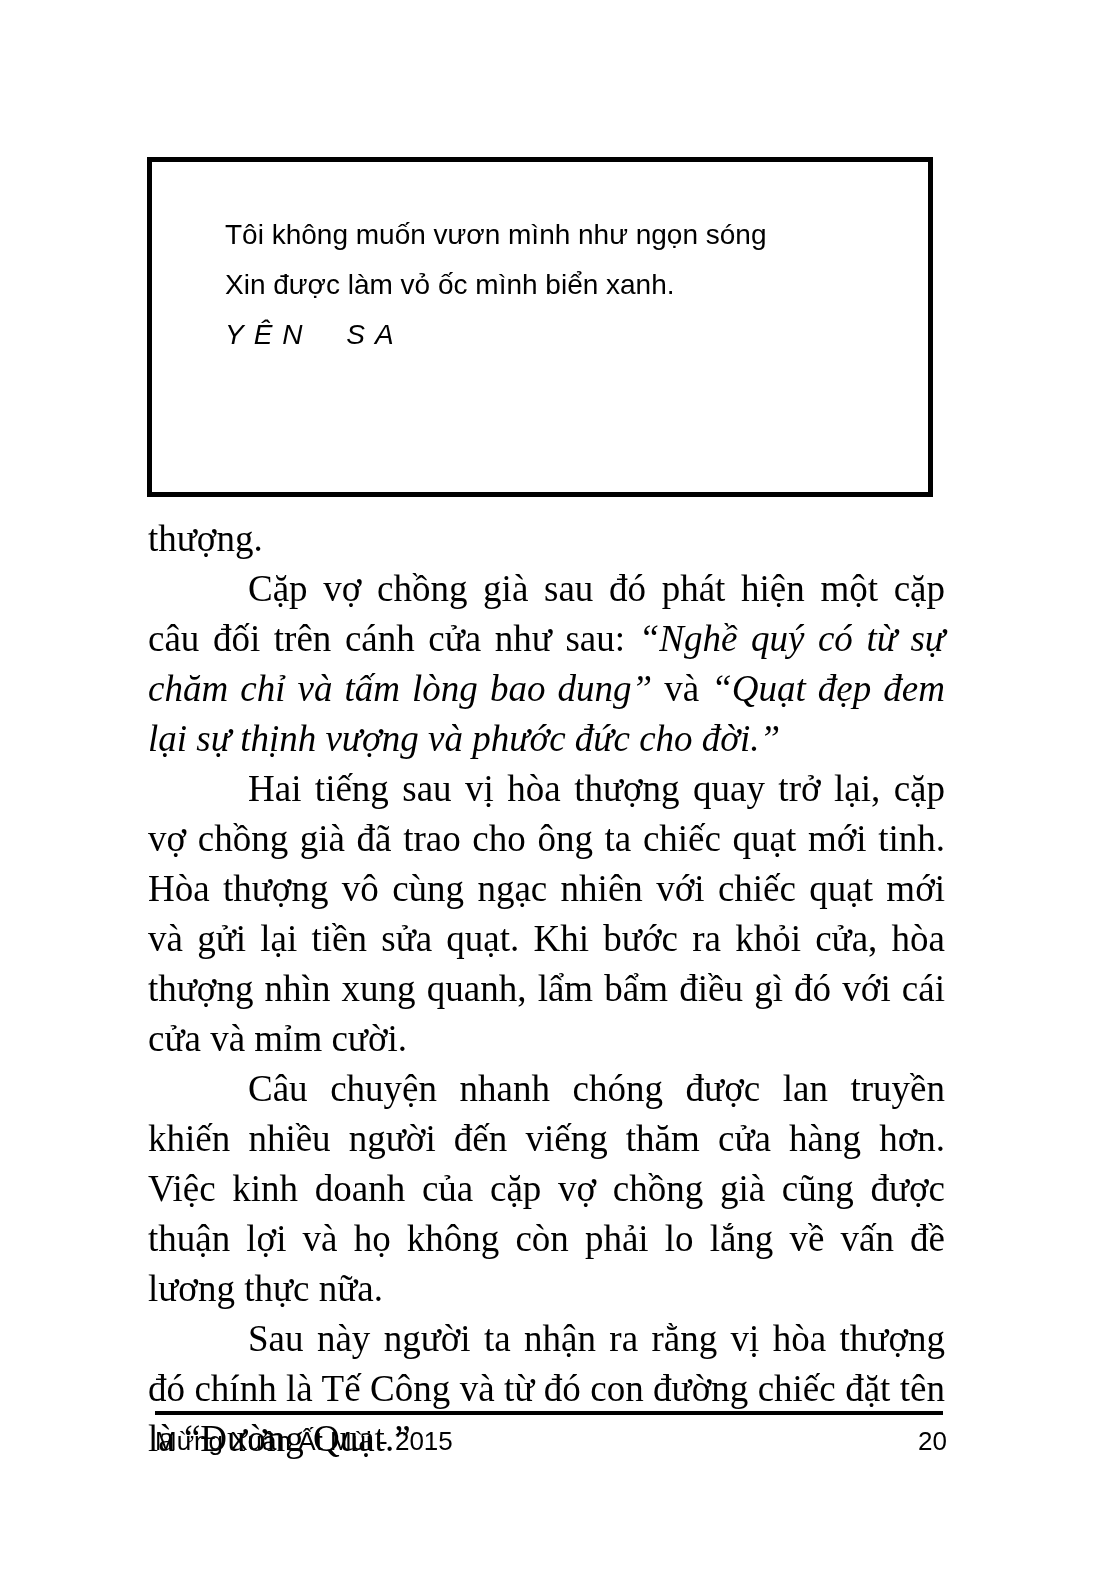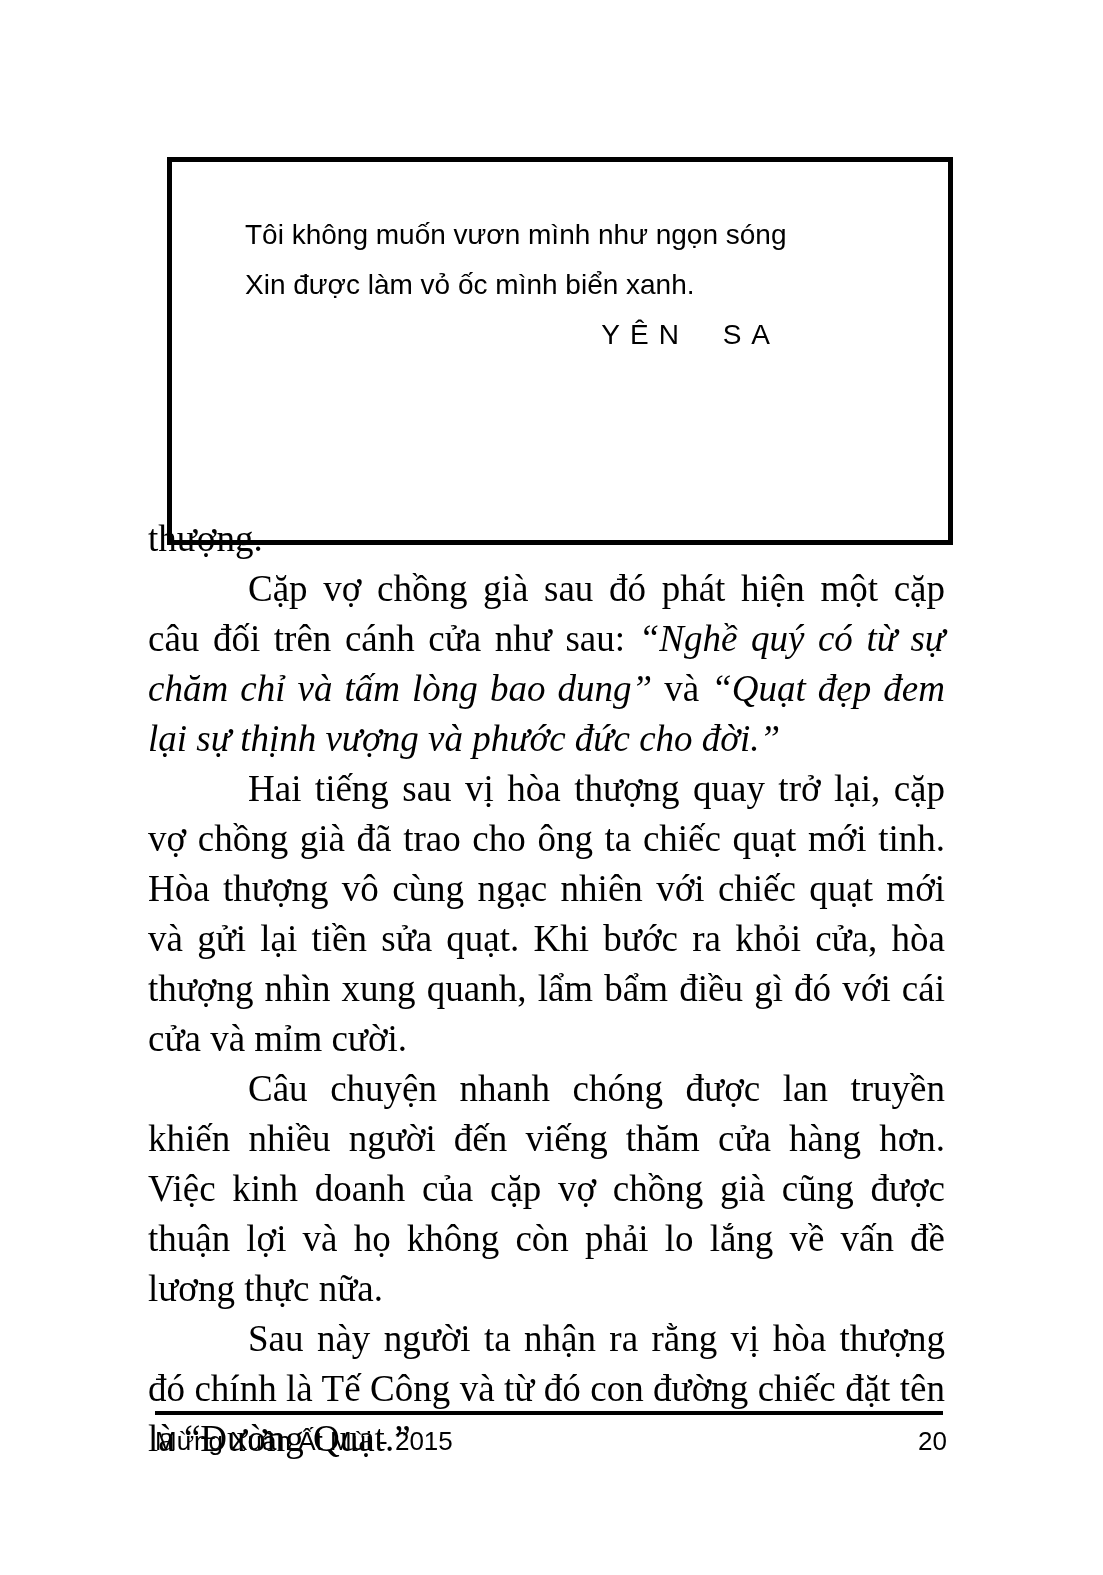--- a/index.html
+++ b/index.html
@@ -8,37 +8,36 @@
     width: 1103px;
     height: 1575px;
     background: #ffffff;
     color: #000000;
     overflow: hidden;
   }
 
   
   .poem-box {
     position: absolute;
-    left: 167px;
+    left: 147px;
     top: 157px;
     width: 786px;
-    height: 388px;
+    height: 340px;
     border: 5px solid #000000;
     box-sizing: border-box;
     font-family: "Liberation Sans", sans-serif;
     font-size: 28px;
     line-height: 50px;
   }
   .poem-lines { padding: 48px 0 0 73px; }
   .poem-line { white-space: nowrap; }
   .poem-author {
-    text-align: right;
-    padding-right: 168px;
     letter-spacing: 10px;
     word-spacing: 16px;
+    font-style: italic;
   }
 
   
   .body-text {
     position: absolute;
     left: 148px;
     top: 514px;
     width: 797px;
     font-family: "Liberation Serif", serif;
     font-size: 37px;

